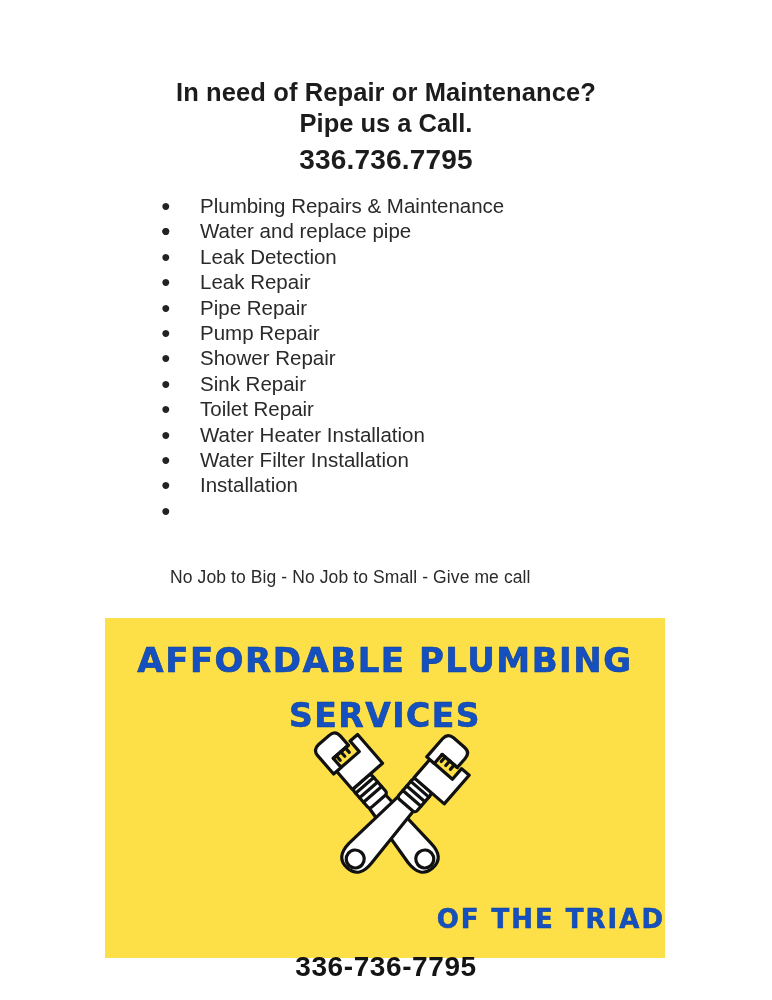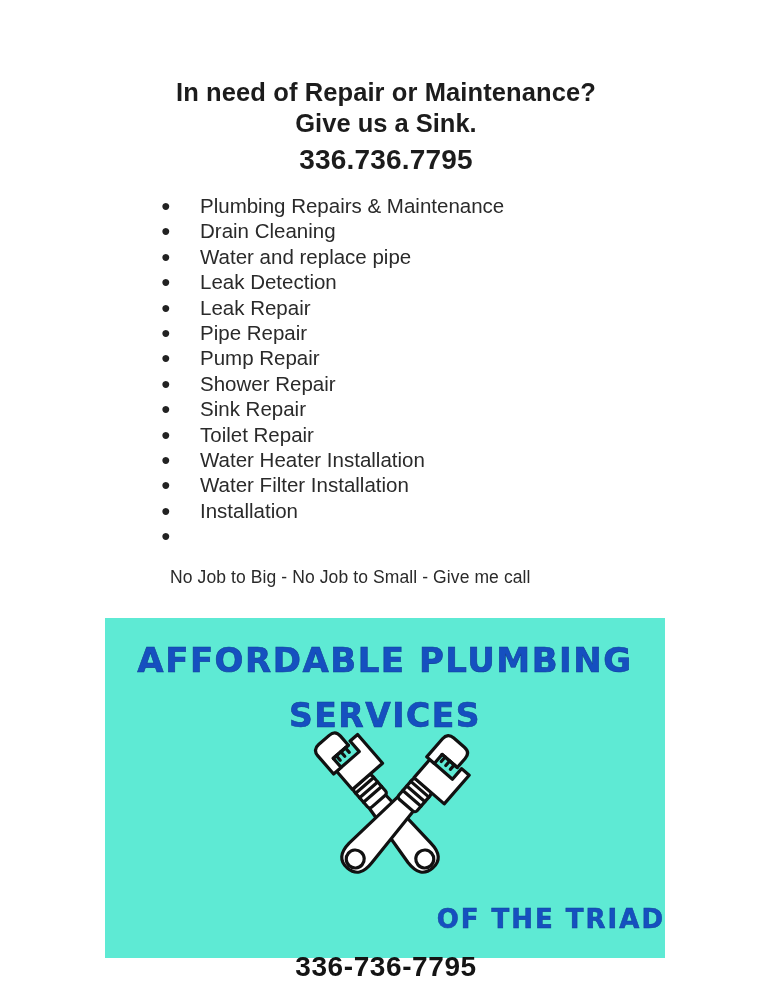--- a/index.html
+++ b/index.html
@@ -83,21 +83,21 @@
     color: #2a2a2a;
     letter-spacing: 0.1px;
   }
   
   .logo-panel {
     position: absolute;
     left: 105px;
     top: 618px;
     width: 560px;
     height: 340px;
-    background: #5eead4;
+    background: #fde047;
   }
   .logo-title-1 {
     position: absolute;
     left: 0;
     top: 22px;
     width: 560px;
     text-align: center;
     font-family: "DejaVu Sans", sans-serif;
     font-weight: bold;
     font-size: 34px;
@@ -150,27 +150,27 @@
     color: #141414;
   }
 </style>
 </head>
 <body>
 
 <div class="flyer">
 
   <div class="headline">
     <div class="line1">In need of Repair or Maintenance?</div>
-    <div class="line2">Give us a Sink.</div>
+    <div class="line2">Pipe us a Call.</div>
     <div class="phone">336.736.7795</div>
   </div>
 
   <ul class="services">
     <li><span class="bullet">●</span><span>Plumbing Repairs &amp; Maintenance</span></li>
-    <li><span class="bullet">●</span><span>Drain Cleaning</span></li>
+    <li><span class="bullet">●</span></li>
     <li><span class="bullet">●</span><span>Water and replace pipe</span></li>
     <li><span class="bullet">●</span><span>Leak Detection</span></li>
     <li><span class="bullet">●</span><span>Leak Repair</span></li>
     <li><span class="bullet">●</span><span>Pipe Repair</span></li>
     <li><span class="bullet">●</span><span>Pump Repair</span></li>
     <li><span class="bullet">●</span><span>Shower Repair</span></li>
     <li><span class="bullet">●</span><span>Sink Repair</span></li>
     <li><span class="bullet">●</span><span>Toilet Repair</span></li>
     <li><span class="bullet">●</span><span>Water Heater Installation</span></li>
     <li><span class="bullet">●</span><span>Water Filter Installation</span></li>

